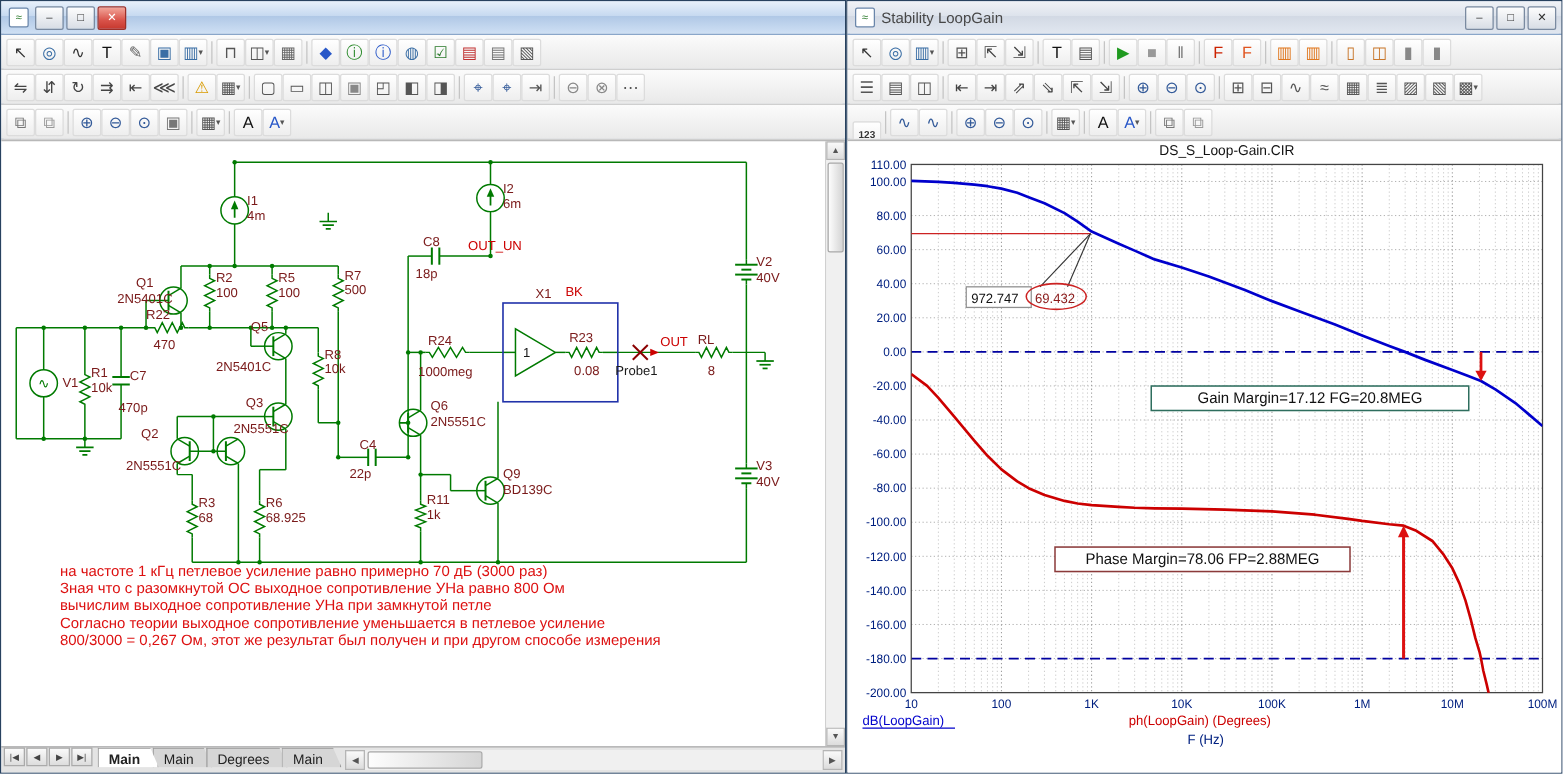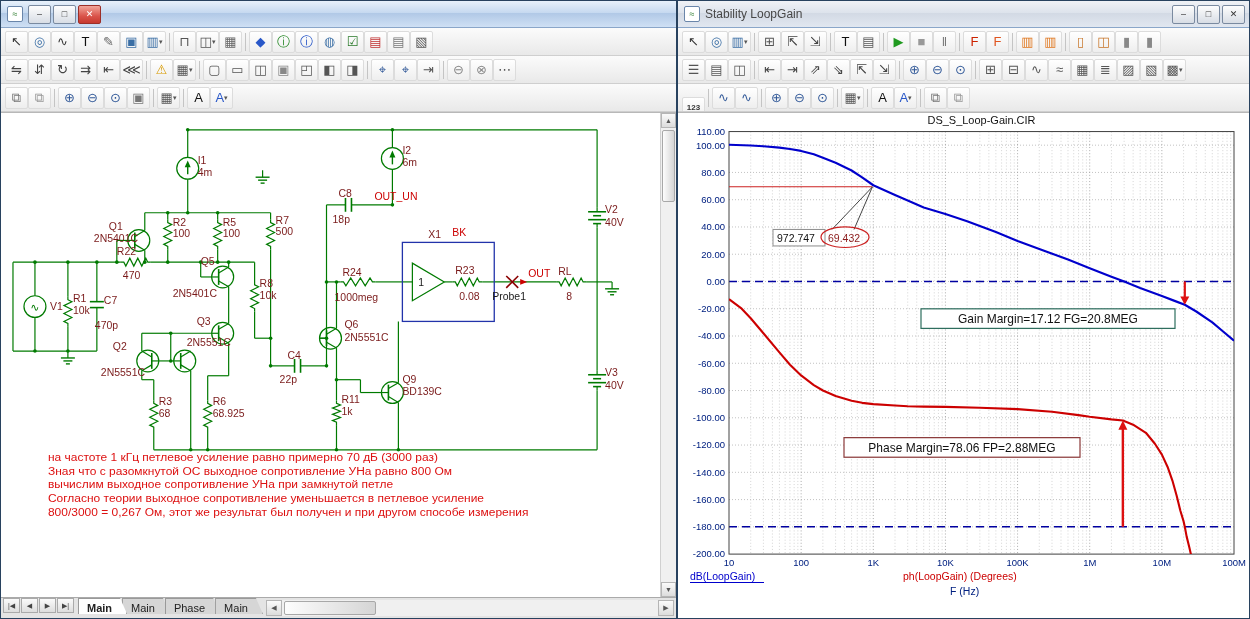--- a/index.html
+++ b/index.html
@@ -438,21 +438,21 @@
     <div class="tabstrip">
       <div class="tabnav">
           <div class="nbtn">|◀</div>
           <div class="nbtn">◀</div>
           <div class="nbtn">▶</div>
           <div class="nbtn">▶|</div>
         </div>
       <div class="tabs">
           <div class="tab selected">Main</div>
           <div class="tab">Main</div>
-          <div class="tab">Phase</div>
+          <div class="tab">Degrees</div>
           <div class="tab">Main</div>
         </div>
       <div class="hscroll">
         <div class="sb-btn">◀</div>
         <div class="sb-track">
             <div class="sb-thumb"></div>
           </div>
         <div class="sb-btn">▶</div>
       </div>
     </div>

